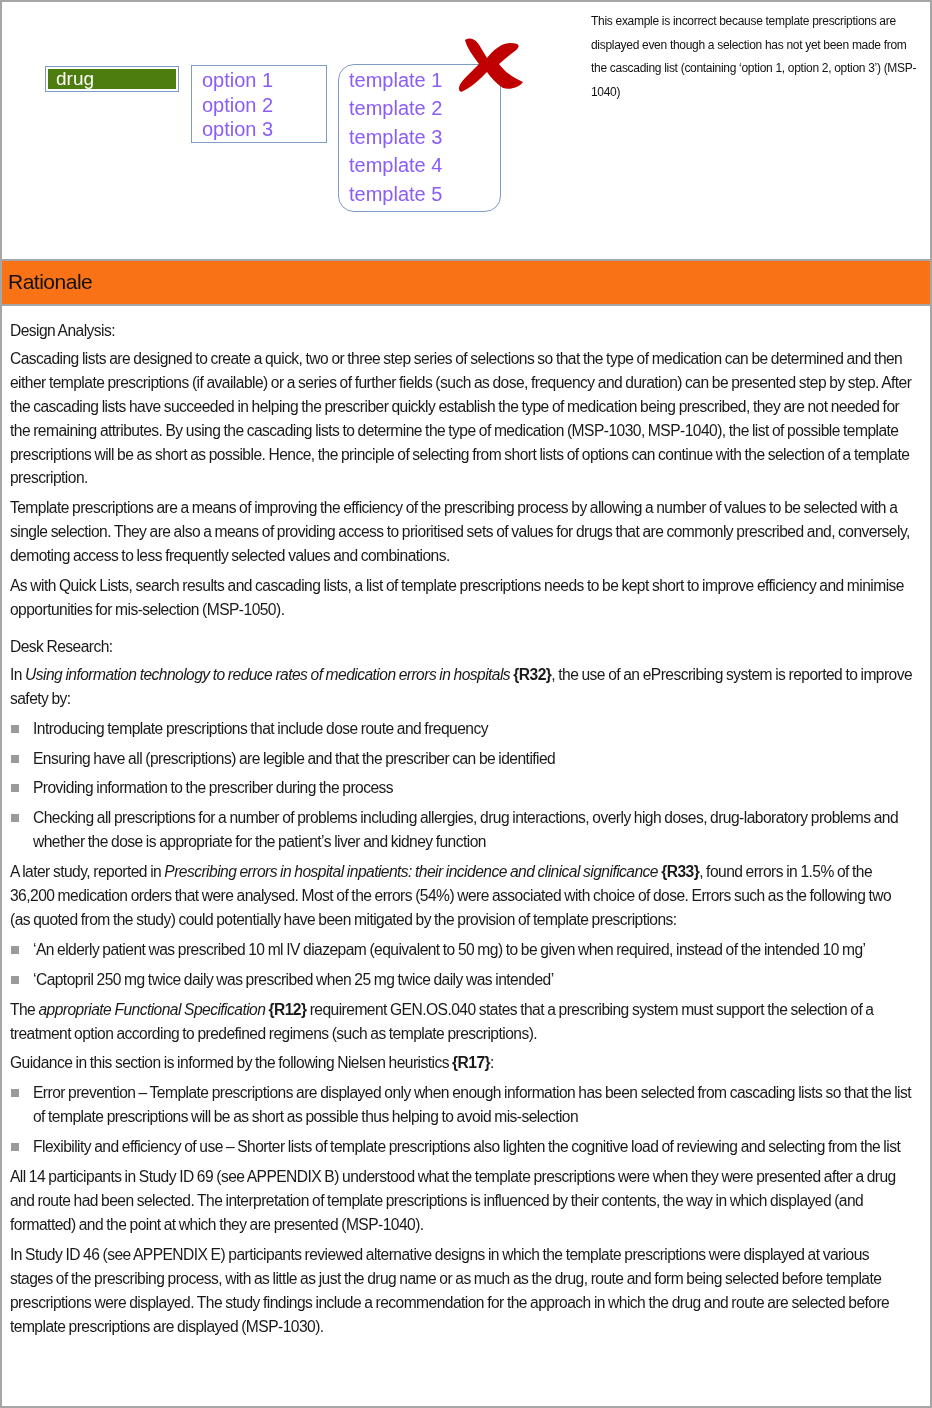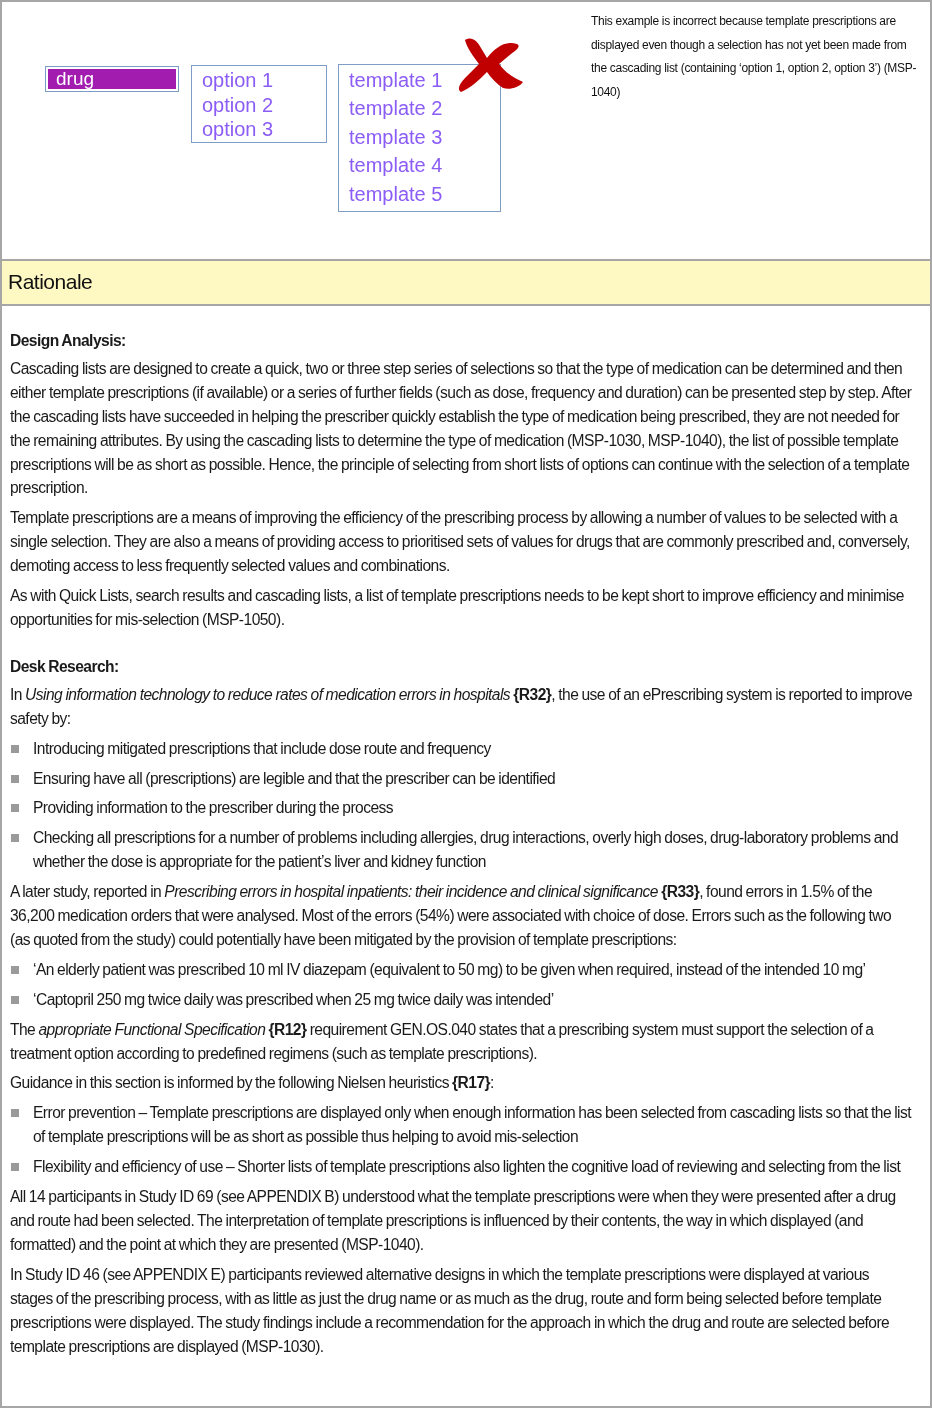--- a/index.html
+++ b/index.html
@@ -3,36 +3,36 @@
 <meta charset="utf-8">
 <style>
   html, body { margin: 0; padding: 0; background: #ffffff; }
   body { width: 932px; height: 1408px; position: relative; overflow: hidden;
          font-family: "Liberation Sans", sans-serif; color: #111; }
   .frame { position: absolute; left: 0; top: 0; width: 928px; height: 1404px;
            border: 2px solid #a6a6a6; }
   .example { position: absolute; left: 0; top: 0; width: 928px; height: 257px; border-bottom: 2px solid #a6a6a6; }
   .drug { position: absolute; left: 43px; top: 64px; width: 134px; height: 26px;
           border: 1px solid #7a9cc6; box-sizing: border-box; padding: 2px; }
-  .drug-inner { background: #a21caf; color: #fff; height: 100%; font-size: 19px; line-height: 20px;
+  .drug-inner { background: #4d7c0f; color: #fff; height: 100%; font-size: 19px; line-height: 20px;
                 padding-left: 8px; box-sizing: border-box; }
   .listbox { position: absolute; border: 1.5px solid #7f9cc4; box-sizing: border-box; background: #fff;
              font-size: 20px; color: #8b5cf6; }
   .options { left: 189px; top: 63px; width: 136px; height: 78px; padding: 2px 0 0 10px; line-height: 24.5px; }
-  .templates { left: 336px; top: 62px; width: 163px; height: 148px; padding: 1px 12px 0 10px; line-height: 28.4px; }
+  .templates { left: 336px; top: 62px; width: 163px; height: 148px; padding: 1px 12px 0 10px; line-height: 28.4px; border-radius: 16px; }
   .xmark { position: absolute; left: 445px; top: 32px; width: 80px; height: 60px; }
   .note { position: absolute; left: 589px; top: 8px; width: 330px; font-size: 12px; line-height: 23.5px;
           letter-spacing: -0.3px; color: #111; }
-  .rationale { position: absolute; left: 0; top: 259px; width: 928px; height: 43px; background: #fef9c3;
+  .rationale { position: absolute; left: 0; top: 259px; width: 928px; height: 43px; background: #f97316;
                border-bottom: 2px solid #a6a6a6; }
   .rationale span { display: block; padding-left: 6px; font-size: 21px; line-height: 42px; letter-spacing: -0.5px; color: #111; }
   .content { position: absolute; left: 8px; top: 304px; width: 916px; font-size: 15.6px; line-height: 23.9px;
              letter-spacing: -0.55px; word-spacing: -0.6px; color: #1a1a1a; }
   .content p { margin: 0 12px 6px 0; }
-  .content .h { font-weight: bold; margin: 23px 0 4px 0; }
+  .content .h { font-weight: normal; margin: 13px 0 4px 0; }
   .content ul { list-style: none; margin: 0 0 6px 0; padding: 0; }
   .content li { position: relative; padding-left: 23px; margin-bottom: 6px; }
   .content li .bullet { position: absolute; left: 1px; top: 8px; width: 8px; height: 8px; background: #9a9a9a; }
   .content i { }
   .content b { font-weight: bold; }
 </style>
 </head>
 <body>
 
 <div class="frame">
@@ -69,21 +69,21 @@
 
   <div class="content">
     <div class="h">Design Analysis:</div>
     <p>Cascading lists are designed to create a quick, two or three step series of selections so that the type of medication can be determined and then either template prescriptions (if available) or a series of further fields (such as dose, frequency and duration) can be presented step by step. After the cascading lists have succeeded in helping the prescriber quickly establish the type of medication being prescribed, they are not needed for the remaining attributes. By using the cascading lists to determine the type of medication (MSP-1030, MSP-1040), the list of possible template prescriptions will be as short as possible. Hence, the principle of selecting from short lists of options can continue with the selection of a template prescription.</p>
     <p>Template prescriptions are a means of improving the efficiency of the prescribing process by allowing a number of values to be selected with a single selection. They are also a means of providing access to prioritised sets of values for drugs that are commonly prescribed and, conversely, demoting access to less frequently selected values and combinations.</p>
     <p>As with Quick Lists, search results and cascading lists, a list of template prescriptions needs to be kept short to improve efficiency and minimise opportunities for mis-selection (MSP-1050).</p>
 
     <div class="h">Desk Research:</div>
     <p><span>In </span><i>Using information technology to reduce rates of medication errors in hospitals</i> <b>{R32}</b><span>, the use of an ePrescribing system is reported to improve safety by:</span></p>
     <ul>
-      <li><span class="bullet"></span><span>Introducing mitigated prescriptions that include dose route and frequency</span></li>
+      <li><span class="bullet"></span><span>Introducing template prescriptions that include dose route and frequency</span></li>
       <li><span class="bullet"></span><span>Ensuring have all (prescriptions) are legible and that the prescriber can be identified</span></li>
       <li><span class="bullet"></span><span>Providing information to the prescriber during the process</span></li>
       <li><span class="bullet"></span><span>Checking all prescriptions for a number of problems including allergies, drug interactions, overly high doses, drug-laboratory problems and whether the dose is appropriate for the patient’s liver and kidney function</span></li>
     </ul>
     <p><span>A later study, reported in </span><i>Prescribing errors in hospital inpatients: their incidence and clinical significance</i> <b>{R33}</b><span>, found errors in 1.5% of the 36,200 medication orders that were analysed. Most of the errors (54%) were associated with choice of dose. Errors such as the following two (as quoted from the study) could potentially have been mitigated by the provision of template prescriptions:</span></p>
     <ul>
       <li><span class="bullet"></span><span>‘An elderly patient was prescribed 10 ml IV diazepam (equivalent to 50 mg) to be given when required, instead of the intended 10 mg’</span></li>
       <li><span class="bullet"></span><span>‘Captopril 250 mg twice daily was prescribed when 25 mg twice daily was intended’</span></li>
     </ul>
     <p><span>The </span><i>appropriate Functional Specification</i> <b>{R12}</b><span> requirement GEN.OS.040 states that a prescribing system must support the selection of a treatment option according to predefined regimens (such as template prescriptions).</span></p>

